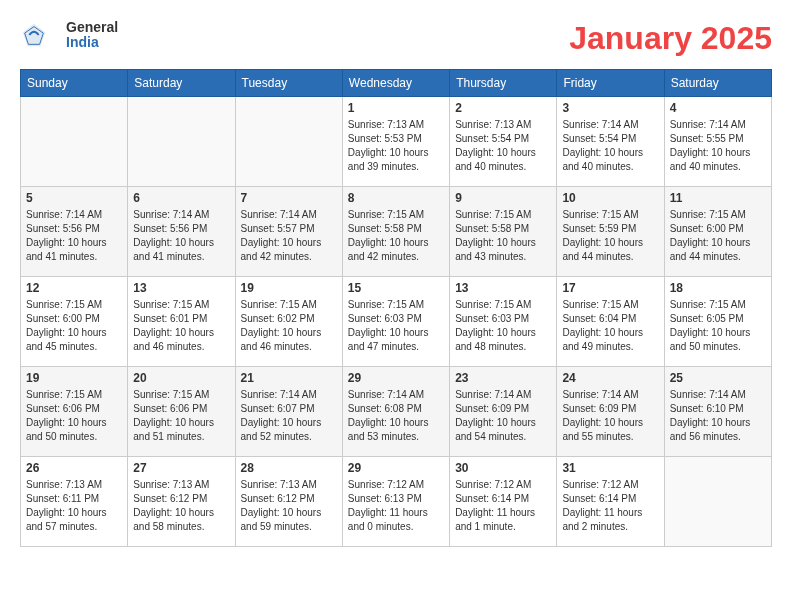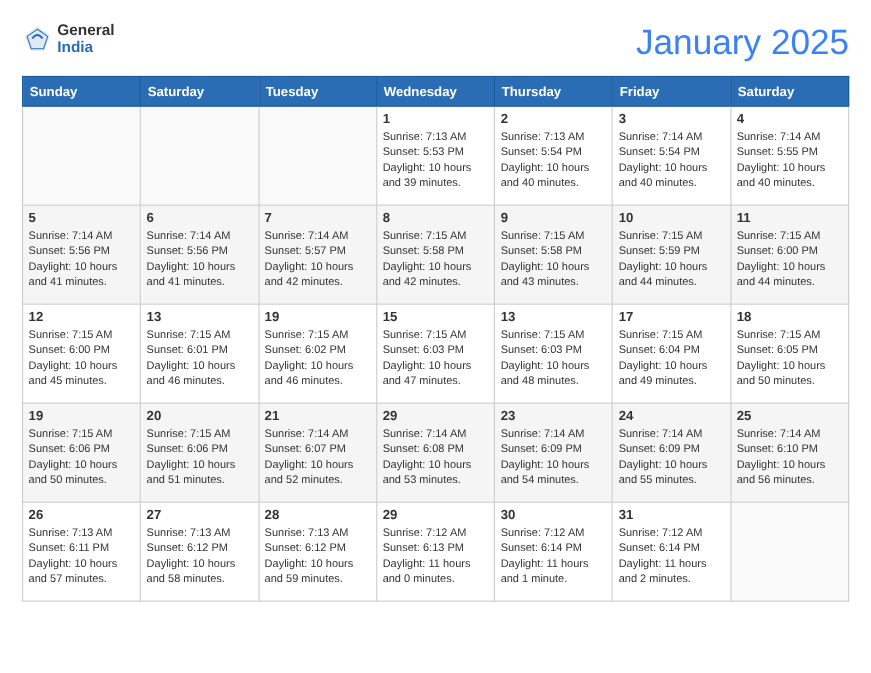--- a/index.html
+++ b/index.html
@@ -12,21 +12,21 @@
     }
     .header {
       display: flex;
       justify-content: space-between;
       align-items: flex-start;
       margin-bottom: 12px;
     }
     .logo {
       display: flex;
       align-items: center;
-      gap: 4px;
+      gap: 18px;
     }
     .logo-text {
       display: flex;
       flex-direction: column;
       line-height: 1.1;
     }
     .logo-general {
       font-size: 14px;
       font-weight: bold;
       color: #333;
@@ -38,37 +38,37 @@
     }
     .logo-icon {
       width: 28px;
       height: 28px;
     }
     .title-block {
       text-align: right;
     }
     .month-title {
       font-size: 32px;
-      font-weight: normal;
-      color: #3b82f6;
+      font-weight: bold;
+      color: #ef4444;
     }
     .location {
       font-size: 14px;
       color: #555;
     }
     table {
       width: 100%;
       border-collapse: collapse;
       border: 1px solid #ccc;
     }
     thead tr th {
       background-color: #2a6db5;
       color: #fff;
       font-size: 12px;
-      font-weight: bold;
+      font-weight: normal;
       text-align: left;
       padding: 6px 6px;
       border: 1px solid #1a5a9a;
     }
     tbody tr td {
       border: 1px solid #ccc;
       vertical-align: top;
       padding: 4px 5px;
       font-size: 10.5px;
       color: #333;

